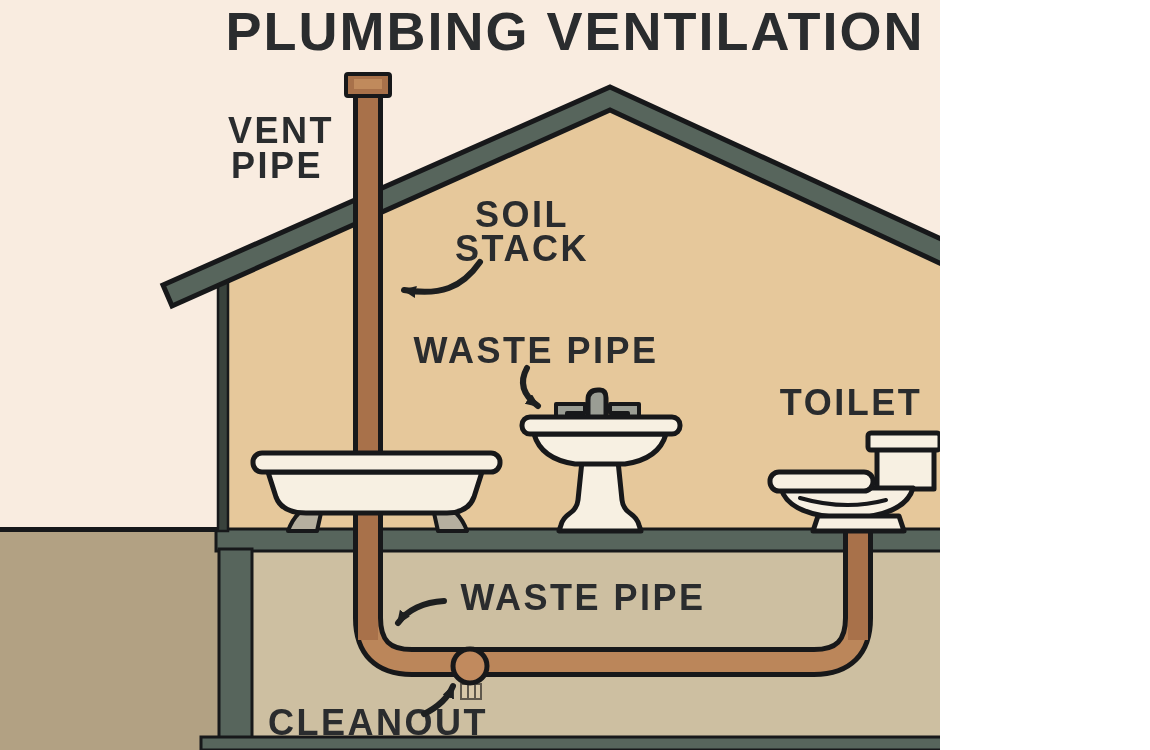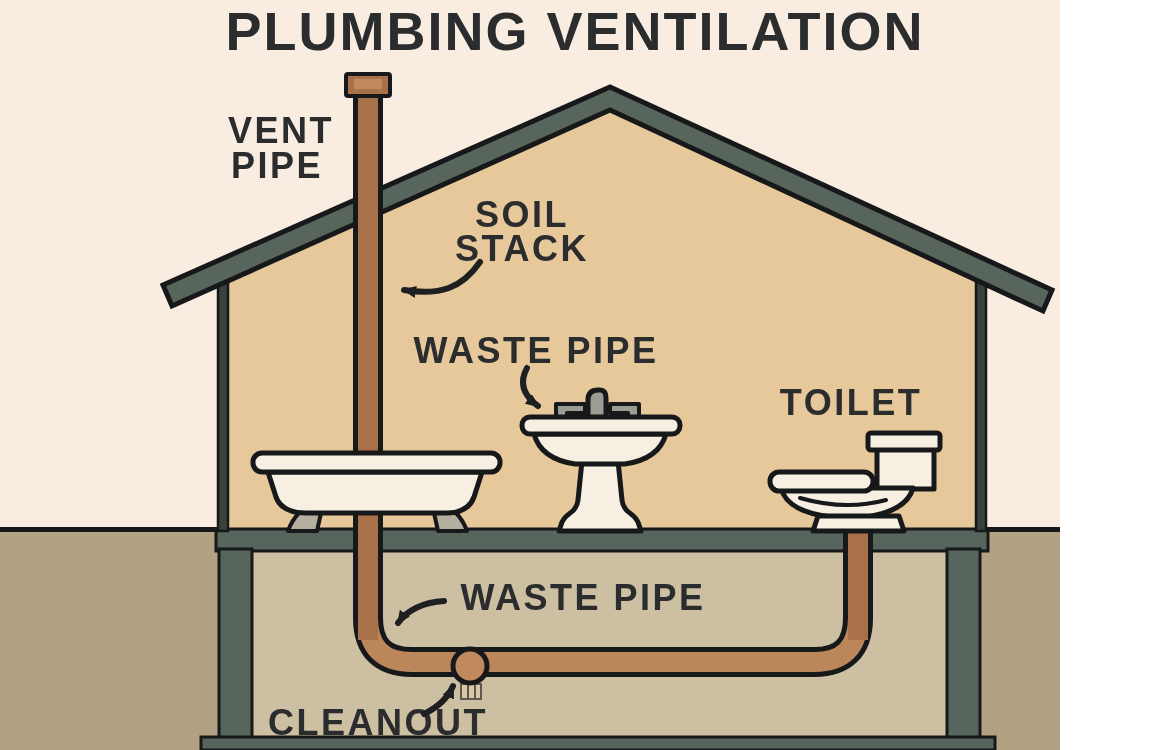--- a/index.html
+++ b/index.html
@@ -1,16 +1,16 @@
 <!DOCTYPE html>
 <html><head>
 <meta charset="utf-8">
 <style>
   html,body{margin:0;padding:0;background:#ffffff;}
-  .stage{width:1060px;height:750px;position:relative;overflow:hidden;}
+  .stage{width:940px;height:750px;position:relative;overflow:hidden;}
   svg{display:block;}
   .ttl{font-family:"Liberation Sans","DejaVu Sans",sans-serif;font-weight:bold;font-size:54px;letter-spacing:2px;}
   .lbl{font-family:"Liberation Sans","DejaVu Sans",sans-serif;font-weight:bold;font-size:36px;letter-spacing:2.5px;}
 </style>
 </head>
 <body>
 
 <div class="stage">
 <svg width="1150" height="750" viewBox="0 0 1150 750" xmlns="http://www.w3.org/2000/svg">
   <defs>

